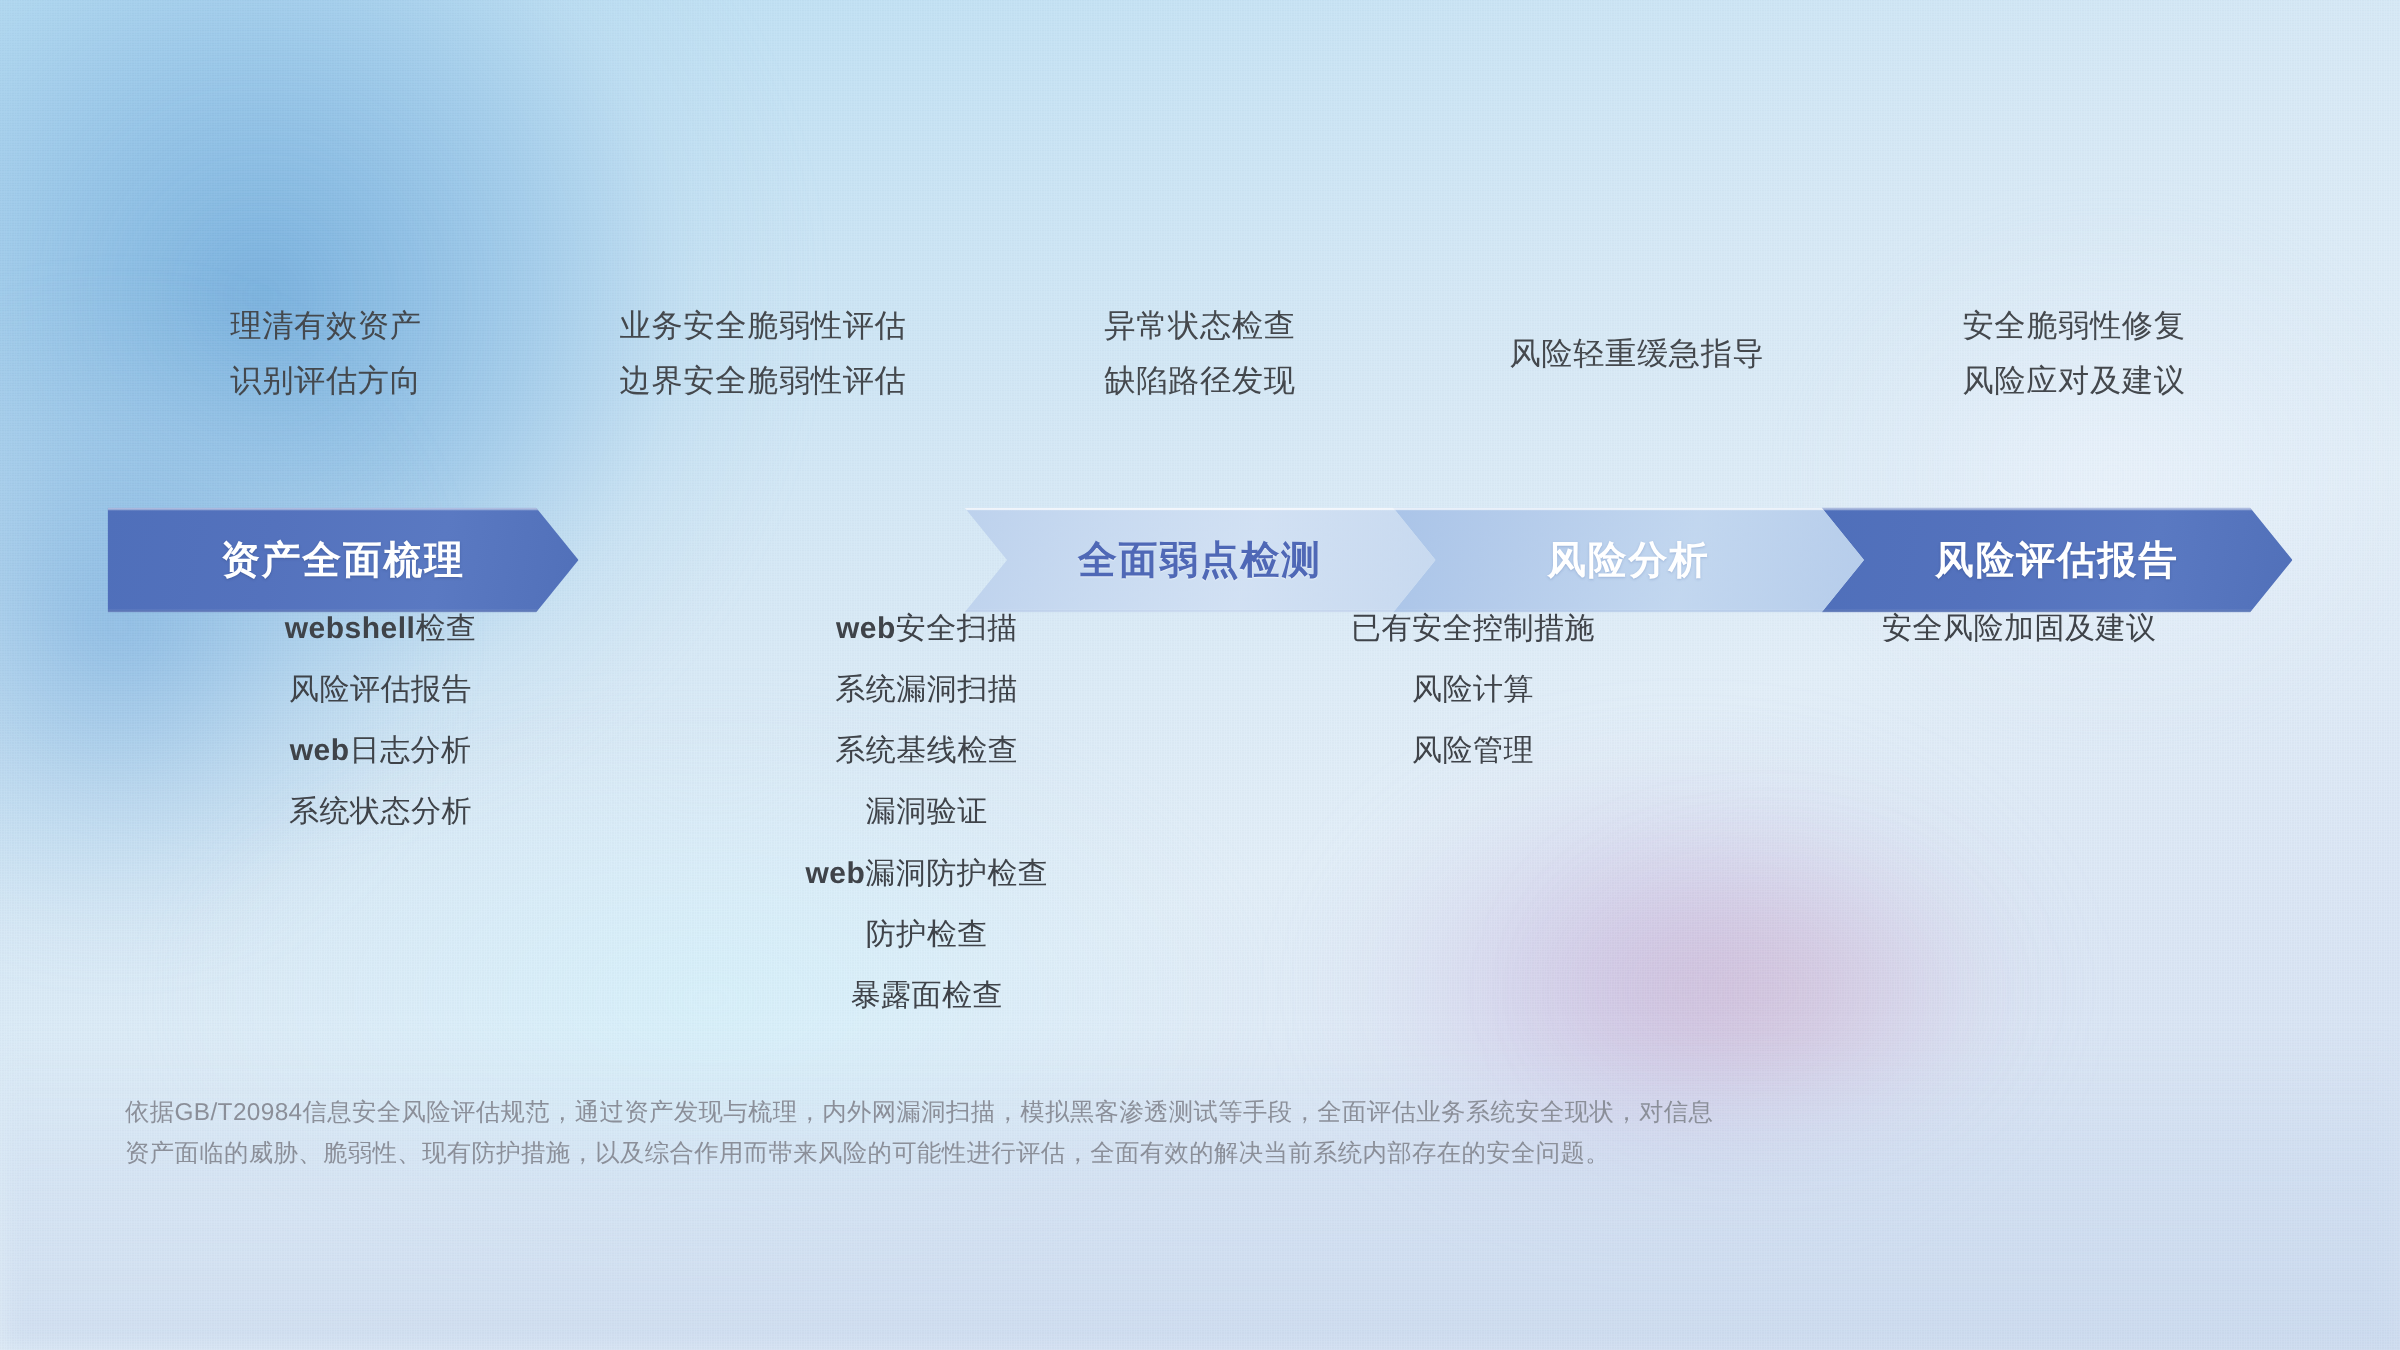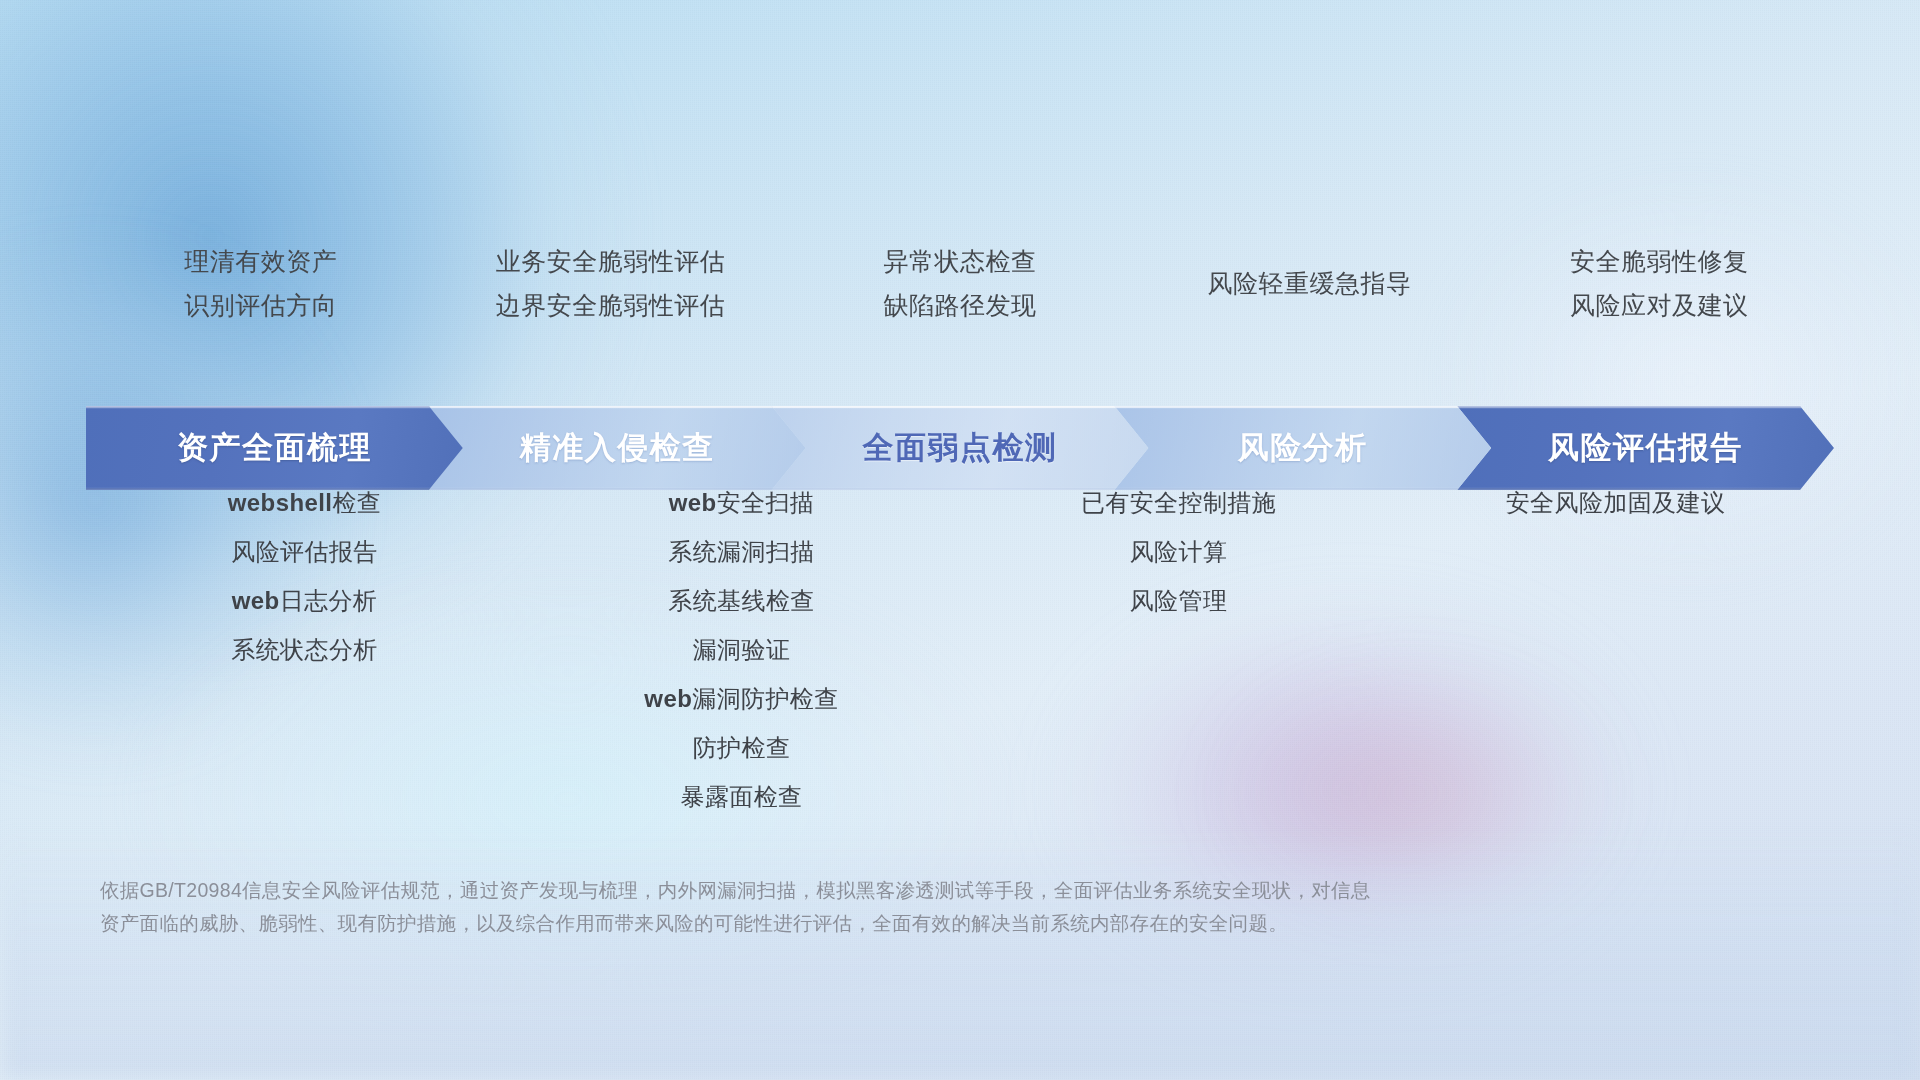--- a/index.html
+++ b/index.html
@@ -277,25 +277,20 @@
           <div class="top-line">风险应对及建议</div>
         </div>
       </div>
 
     <div id="chevron-band">
         <div class="chev chev-dark" style="left: 0px; width: 376.8px; z-index: 5;">
           <div class="chev-shape notch-flat"></div>
           <div class="chev-edge notch-flat"></div>
           <div class="chev-label">资产全面梳理</div>
         </div>
-        <div class="chev chev-light" style="left: 342.8px; width: 376.8px; z-index: 4;">
-          <div class="chev-shape notch-left"></div>
-          <div class="chev-edge notch-left"></div>
-          <div class="chev-label">精准入侵检查</div>
-        </div>
         <div class="chev chev-accent" style="left: 685.6px; width: 376.8px; z-index: 3;">
           <div class="chev-shape notch-left"></div>
           <div class="chev-edge notch-left"></div>
           <div class="chev-label">全面弱点检测</div>
         </div>
         <div class="chev chev-light" style="left: 1028.4px; width: 376.8px; z-index: 2;">
           <div class="chev-shape notch-left"></div>
           <div class="chev-edge notch-left"></div>
           <div class="chev-label">风险分析</div>
         </div>

